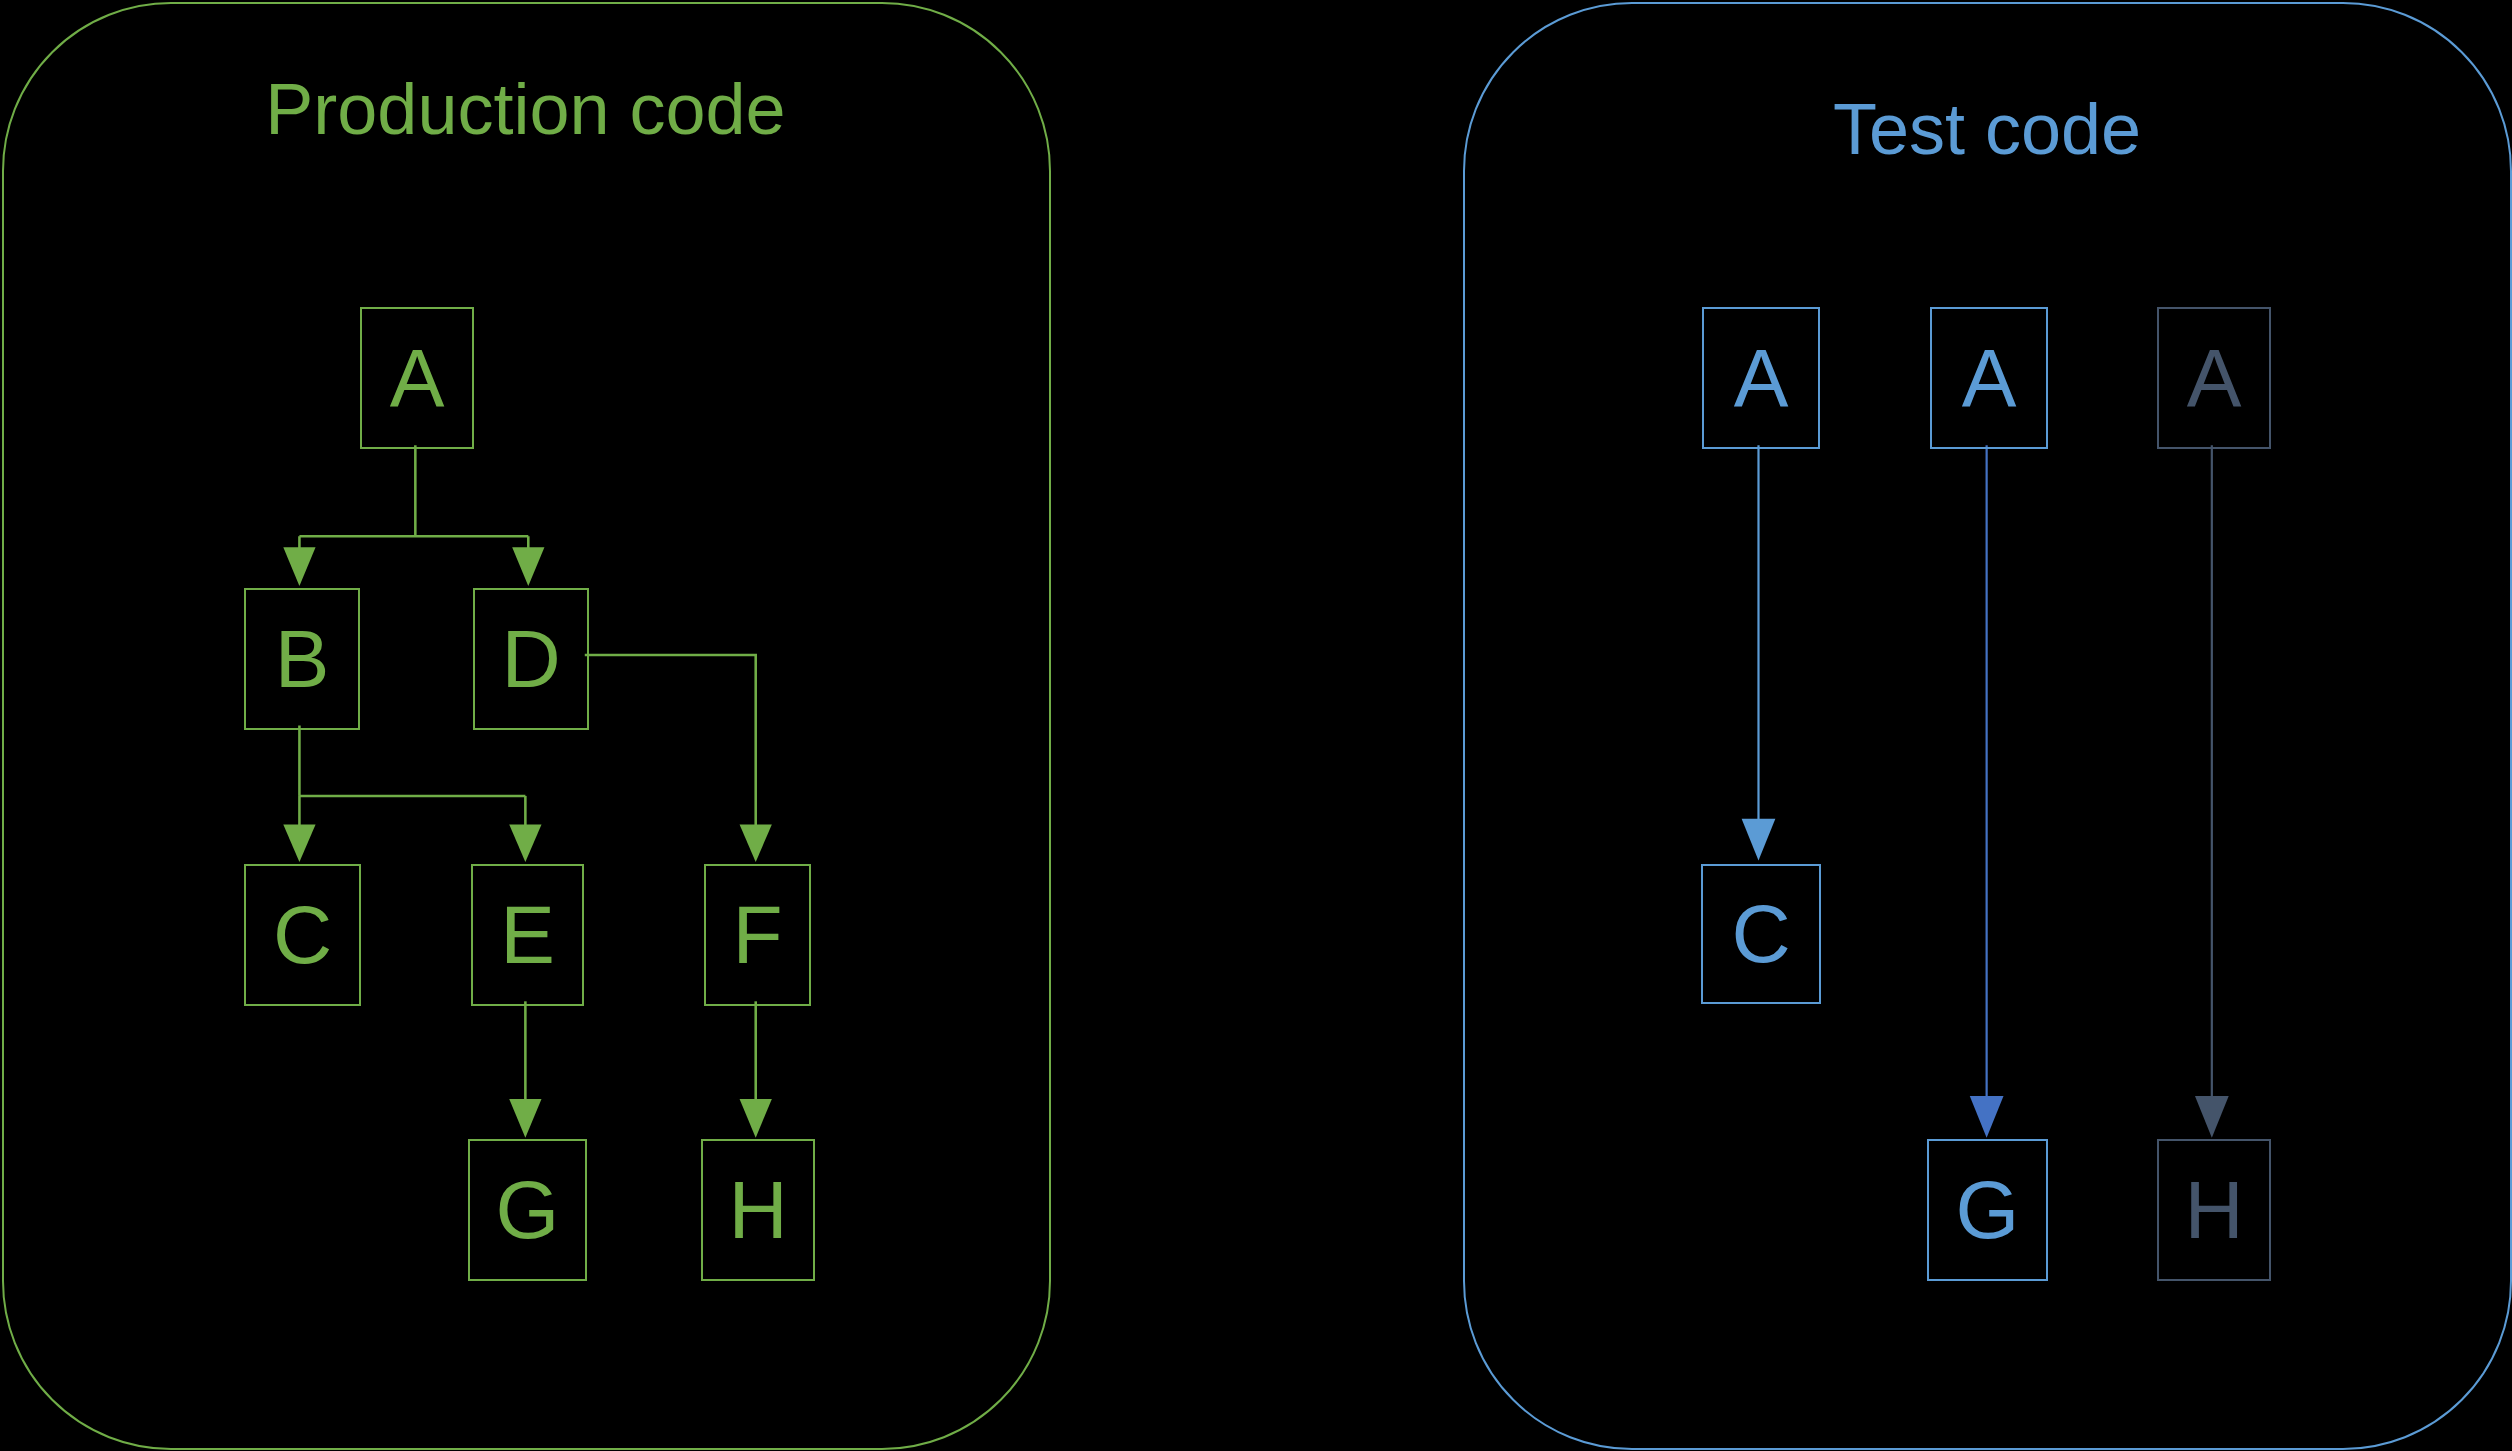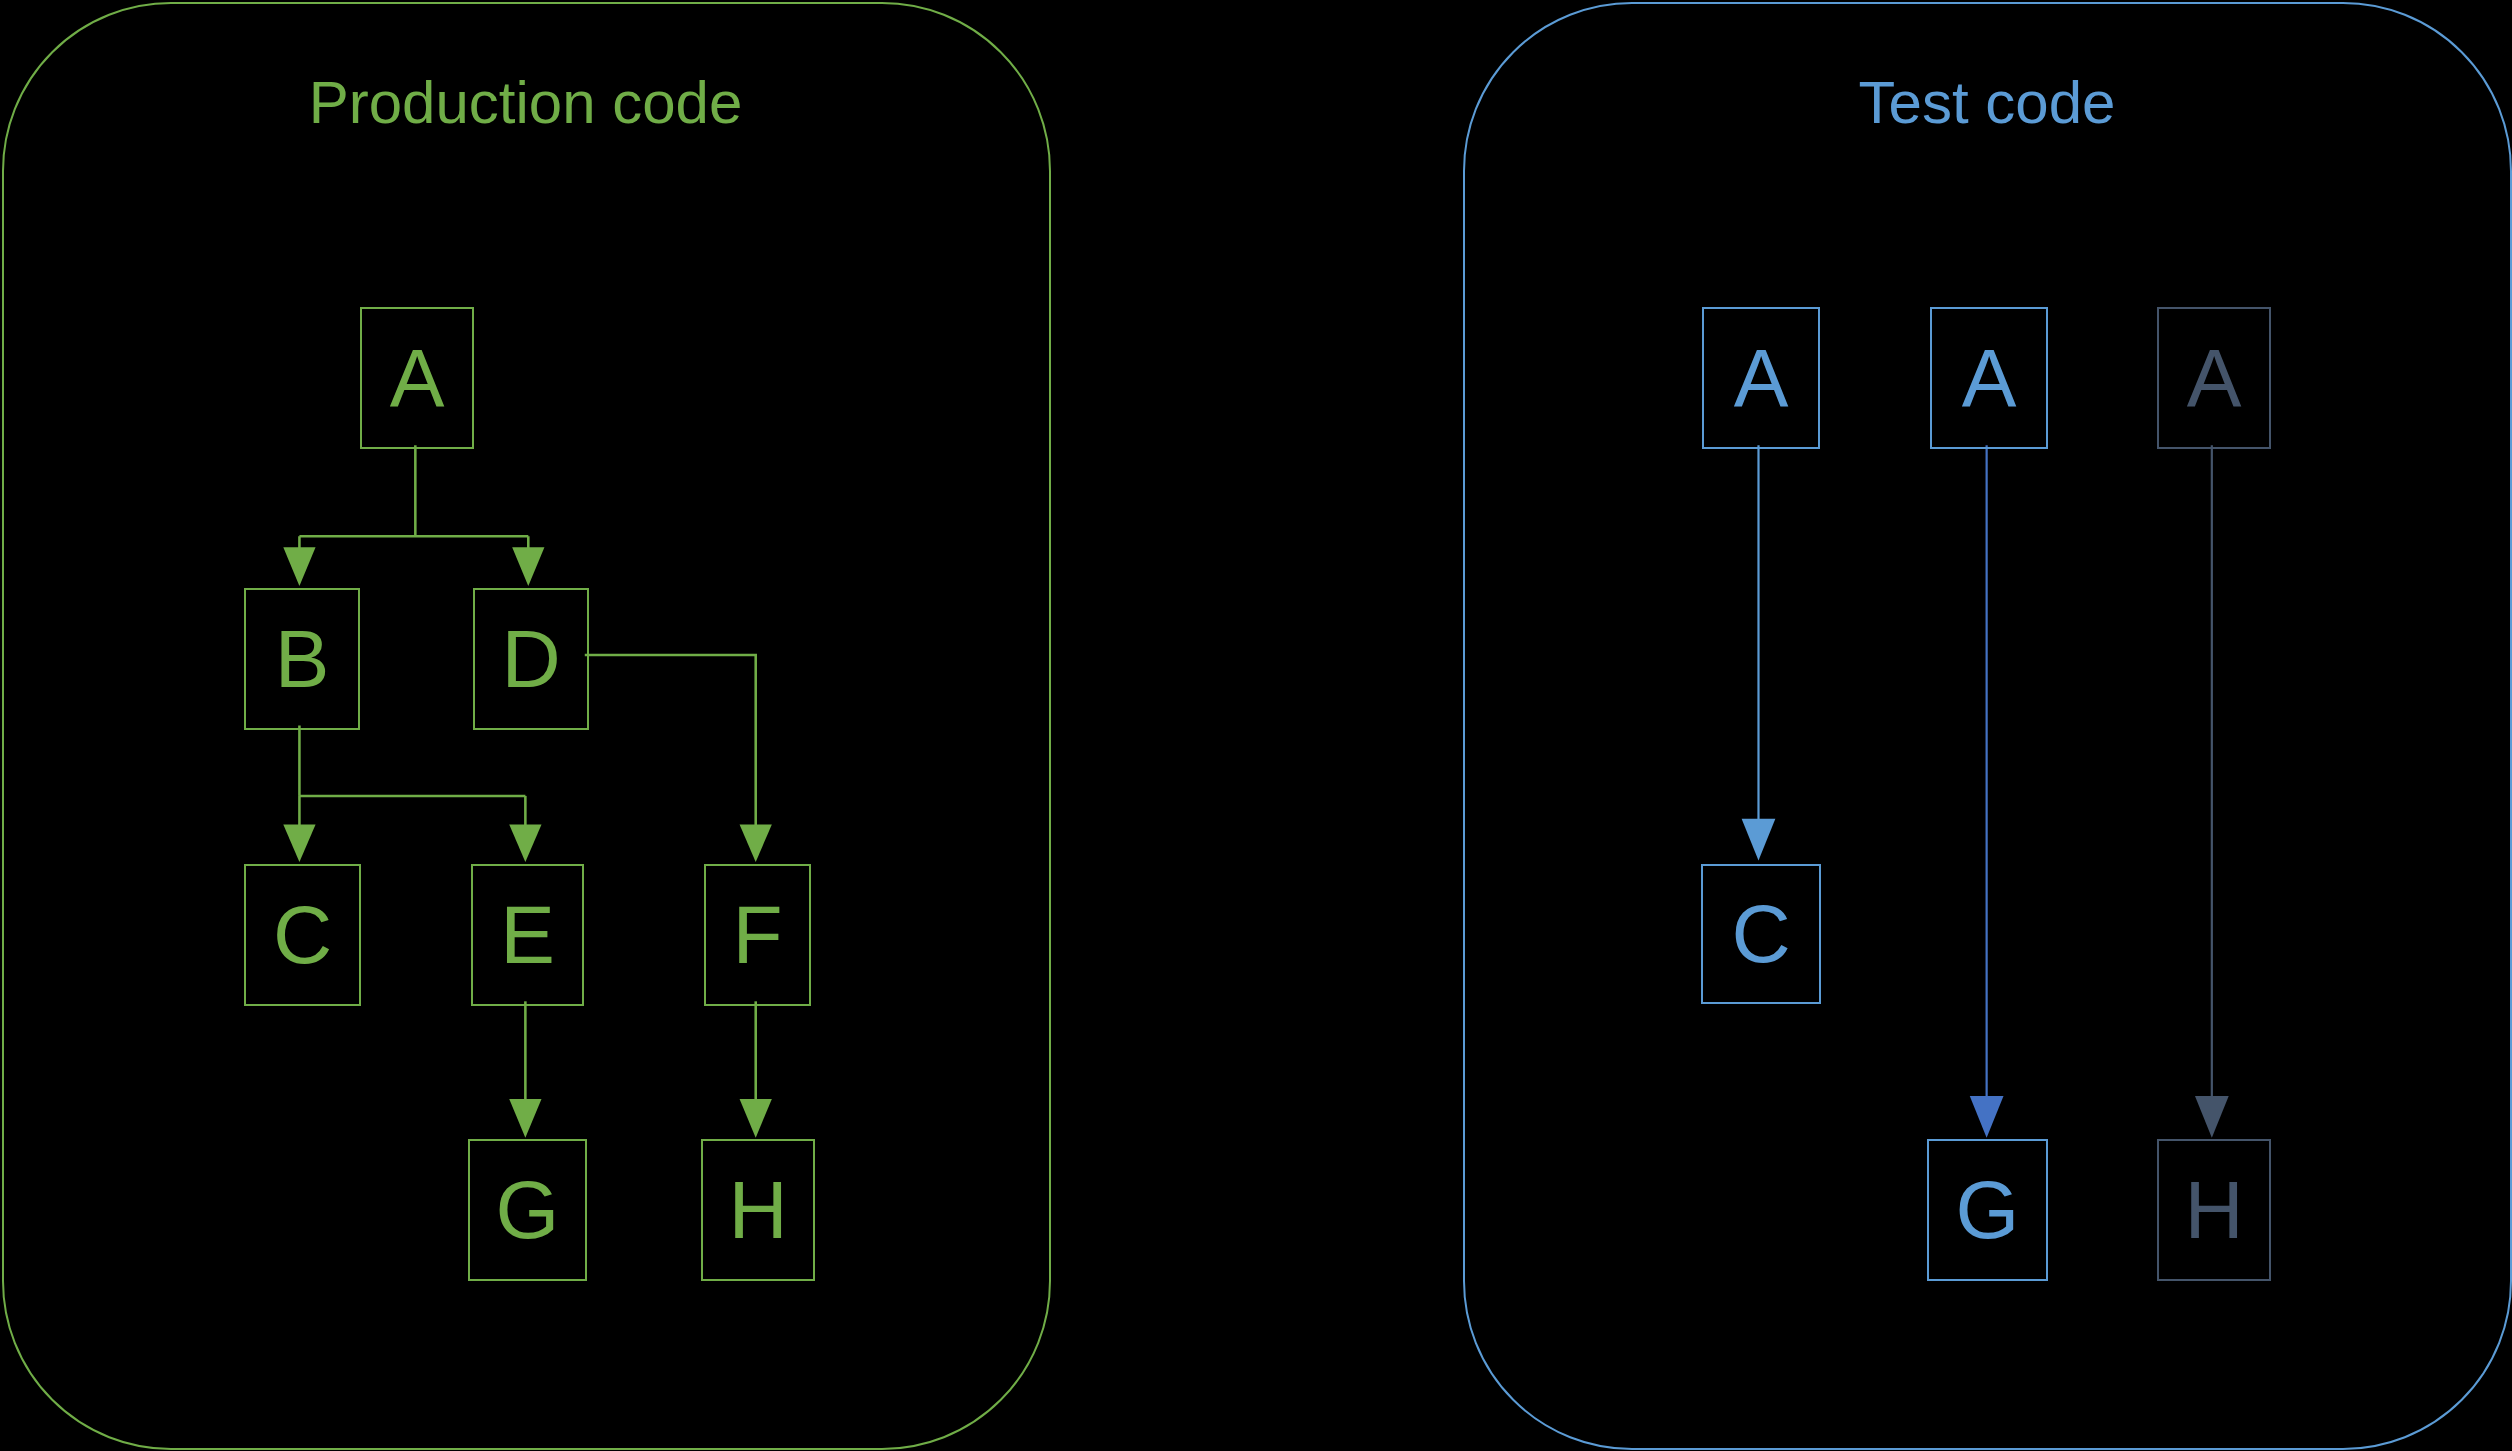--- a/index.html
+++ b/index.html
@@ -15,26 +15,26 @@
     position:absolute;
     border-radius:169px;
     border:2.9px solid;
     background:transparent;
   }
   .panel.green{border-color:#70AD47;}
   .panel.blue{border-color:#5B9BD5;}
   .panel-title{
     position:absolute;
     text-align:center;
-    font-size:60px;
+    font-size:72px;
     line-height:1.15;
     letter-spacing:0px;
   }
   .panel-title.green{color:#70AD47;}
-  .panel-title.blue{color:#5B9BD5;}
+  .panel-title.blue{color:#5B9BD5;margin-top:20px;}
   .node{
     position:absolute;
     display:flex;
     align-items:center;
     justify-content:center;
     border:2.9px solid;
     font-size:82px;
     line-height:1;
     background:transparent;
   }

